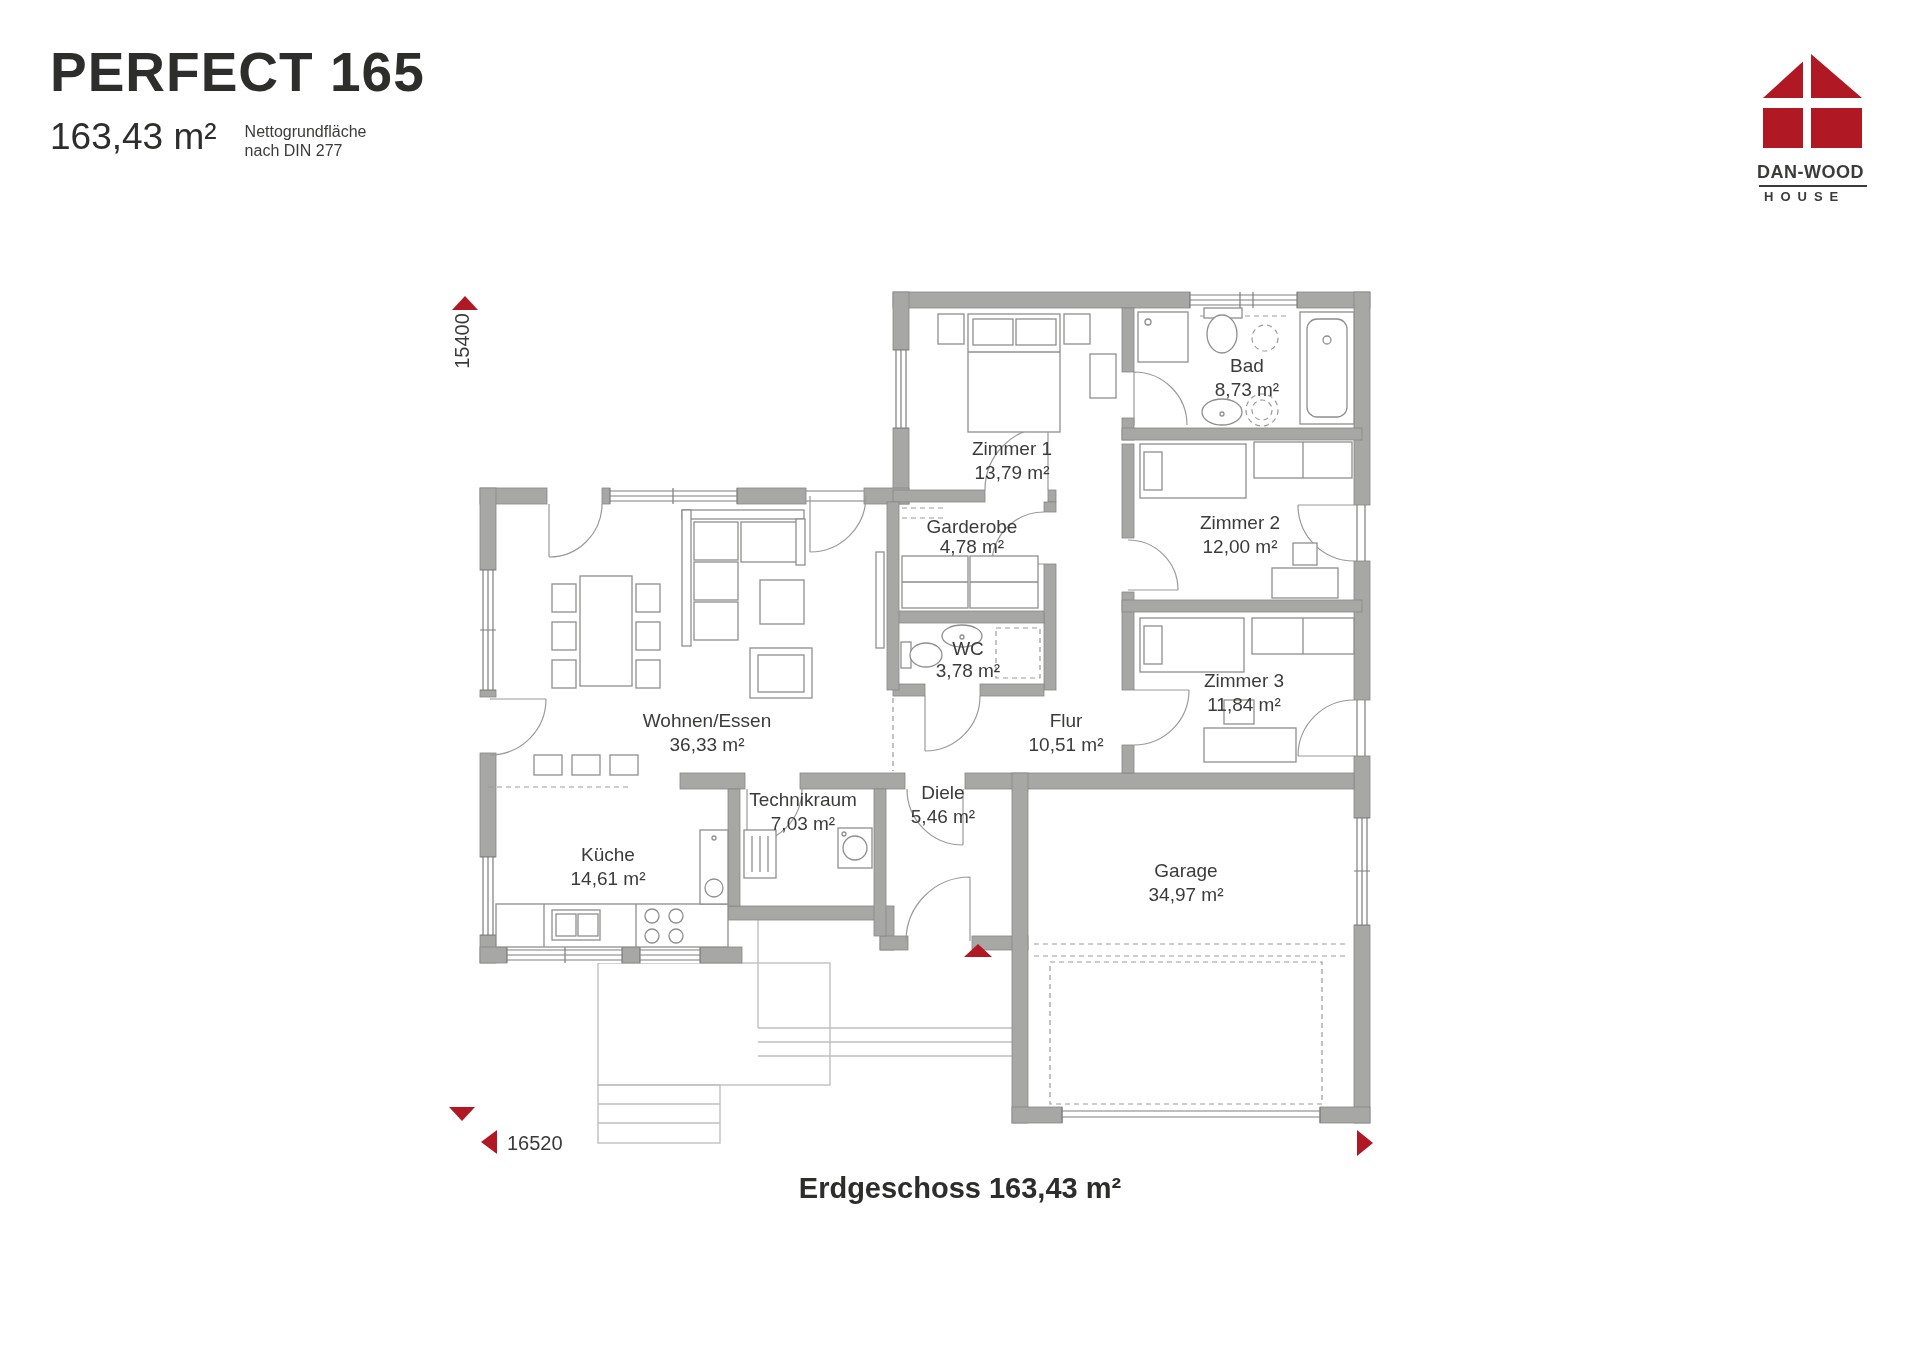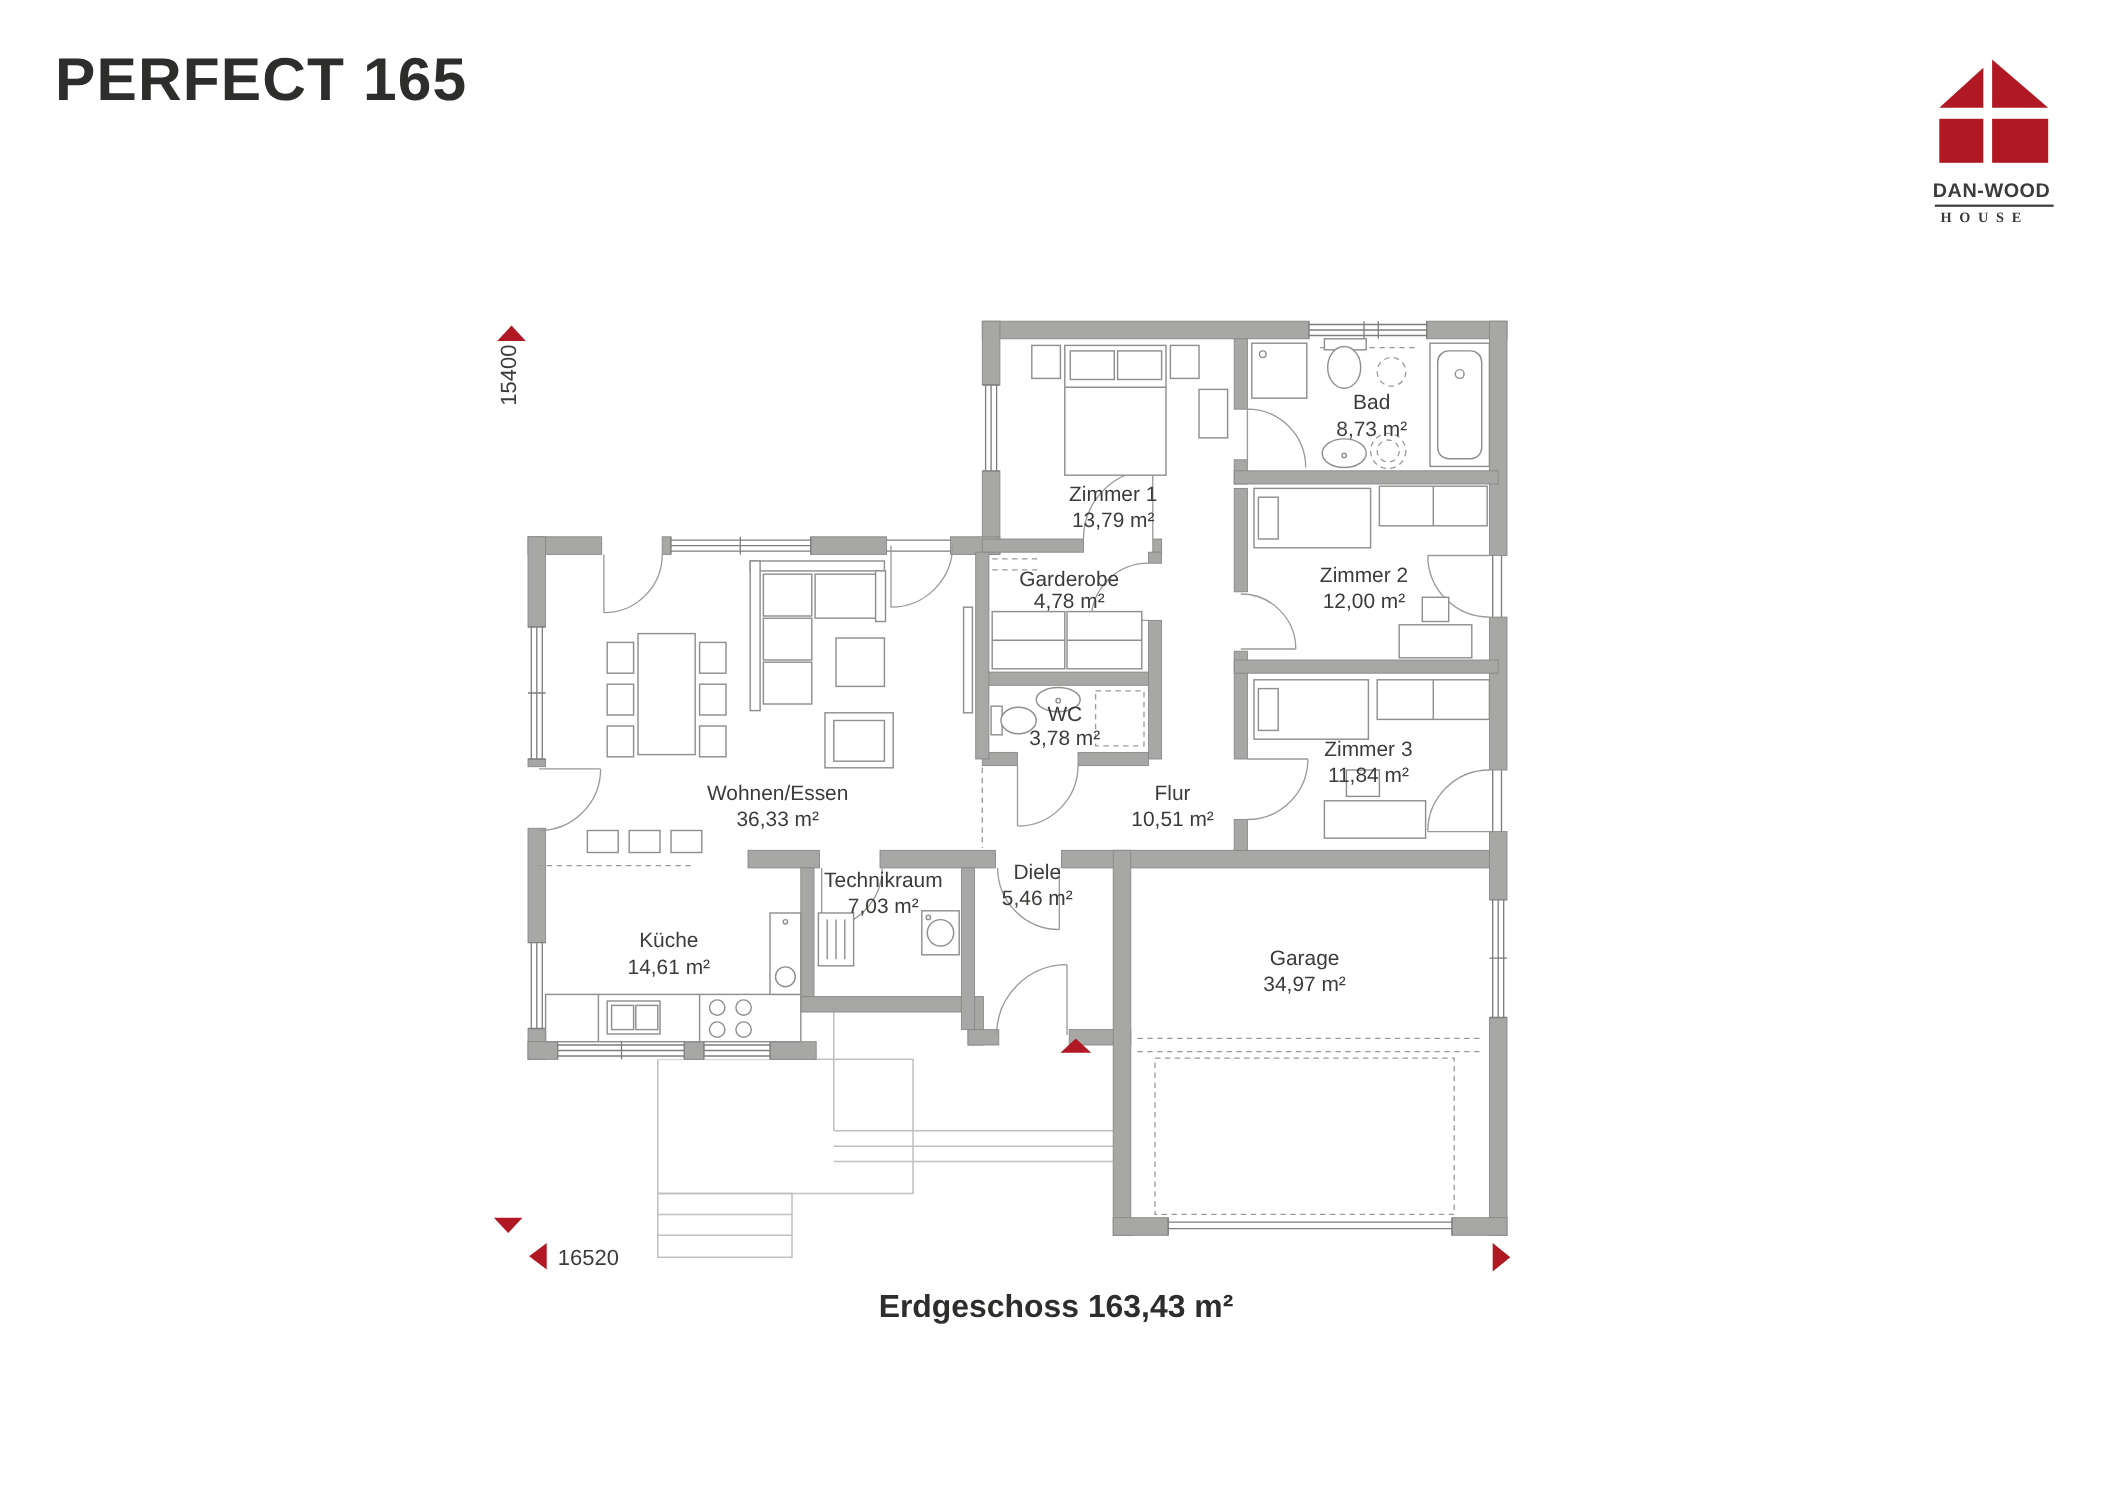--- a/index.html
+++ b/index.html
@@ -6,21 +6,21 @@
             font-family:"Liberation Sans",sans-serif;color:#3b3b39;}
   .stage{position:relative;width:1761px;height:1356px;background:#fff;}
   .hdr{position:absolute;left:50px;top:44px;}
   .hdr-title{font-size:55px;font-weight:700;letter-spacing:1px;color:#2d2d2b;line-height:1.05;}
   .hdr-sub{display:flex;align-items:flex-start;margin-top:14px;}
   .hdr-area{font-size:37px;font-weight:400;color:#2d2d2b;}
   .hdr-note{font-size:16px;line-height:1.2;margin-left:28px;margin-top:6px;color:#3b3b39;}
   .logo{position:absolute;left:1757px;top:52px;width:112px;text-align:left;}
   .logo-brand{font-size:18px;font-weight:700;color:#3b3b39;letter-spacing:.5px;margin-top:6px;}
   .logo-rule{height:2px;background:#3b3b39;margin:2px 2px 2px 2px;}
-  .logo-sub{font-size:13px;font-weight:700;color:#3b3b39;letter-spacing:7px;text-indent:7px;font-family:Liberation Serif, serif;}
+  .logo-sub{font-size:13px;font-weight:700;color:#3b3b39;letter-spacing:7px;text-indent:7px;}
   .ftr{position:absolute;left:0;top:1172px;width:1920px;text-align:center;
        font-size:29px;font-weight:700;color:#2d2d2b;}
   svg text{font-family:"Liberation Sans",sans-serif;}
   .rl{font-size:19px;fill:#3b3b39;text-anchor:middle;}
   .dim{font-size:20px;fill:#3b3b39;}
   .wall{fill:#a7a7a6;stroke:#878786;stroke-width:.8;}
   .winband{fill:#ffffff;stroke:none;}
   .winln{stroke:#7e7e7d;stroke-width:1.2;fill:none;}
   .furn{fill:#ffffff;stroke:#8f8f8e;stroke-width:1.3;}
   .fln{stroke:#8f8f8e;stroke-width:1.3;fill:none;}
@@ -29,20 +29,27 @@
   .soft{stroke:#c0c0bf;stroke-width:1.4;fill:none;}
   .red{fill:#b01823;}
 </style>
 </head>
 <body>
 
 <div class="stage">
 
   <div class="hdr">
     <div class="hdr-title">PERFECT 165</div>
+    <div class="hdr-sub">
+      <div class="hdr-area">163,43 m²</div>
+      <div class="hdr-note">
+        <div>Nettogrundfläche</div>
+        <div>nach DIN 277</div>
+      </div>
+    </div>
   </div>
 
   <div class="logo">
     <svg width="112" height="100" viewBox="0 0 112 100">
       <polygon class="red" points="6,46 46,9.5 46,46"></polygon>
       <polygon class="red" points="54,2 54,46 105,46"></polygon>
       <rect class="red" x="6" y="56" width="40" height="40"></rect>
       <rect class="red" x="54" y="56" width="51" height="40"></rect>
     </svg>
     <div class="logo-brand">DAN-WOOD</div>

